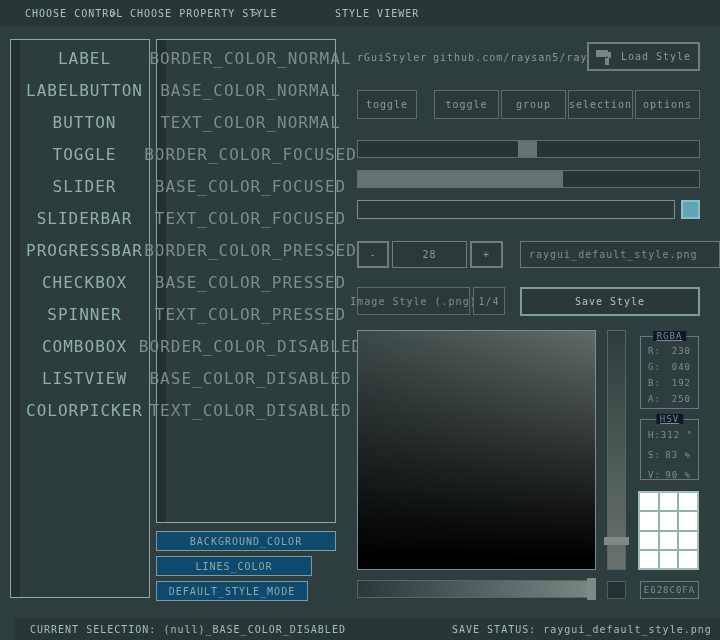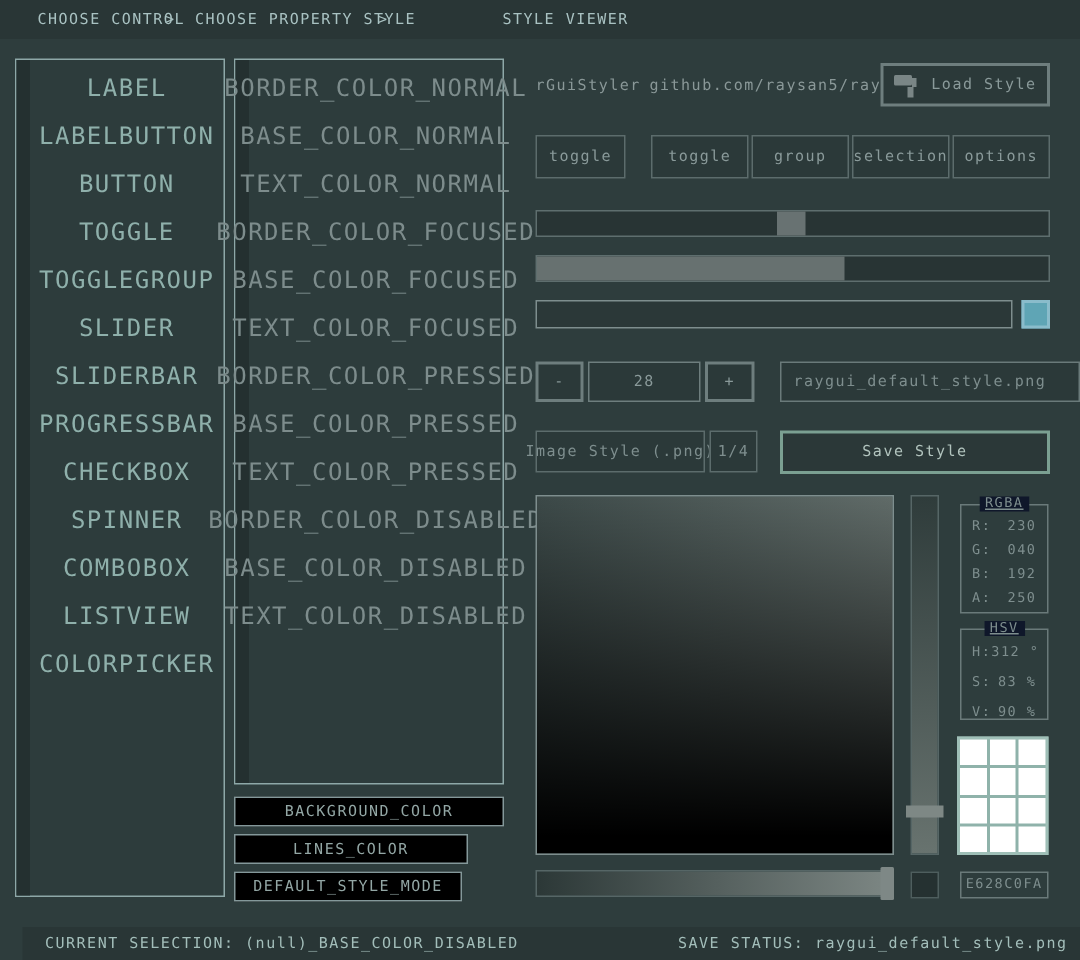--- a/index.html
+++ b/index.html
@@ -17,21 +17,21 @@
   .list{position:absolute;left:9px;top:2px;right:0;}
   .list-item{height:32px;display:flex;align-items:center;justify-content:center;
              font-size:16px;letter-spacing:1px;white-space:nowrap;}
   .ctl-item{color:#8fb0ab;}
   .prop-item{color:#7d8c8c;}
   
   .btn{position:absolute;box-sizing:border-box;display:flex;align-items:center;justify-content:center;
        font-size:10px;letter-spacing:1px;background:#2b3939;border:1px solid #5c6c6c;color:#8a9a9a;white-space:nowrap;}
   .btn2{border-width:2px;border-color:#6e7e7e;}
   .flatbtn{position:absolute;box-sizing:border-box;display:flex;align-items:center;justify-content:center;
-       font-size:10px;letter-spacing:1px;background:#000000;border:1px solid #84989a;color:#93a7a5;white-space:nowrap;}
+       font-size:10px;letter-spacing:1px;background:#0c4a6e;border:1px solid #84989a;color:#93a7a5;white-space:nowrap;}
   .label-txt{position:absolute;font-size:10px;letter-spacing:1px;color:#8a9898;white-space:nowrap;}
   
   .track{position:absolute;box-sizing:border-box;border:1px solid #5e6e6e;background:#283434;}
   .slider-handle{position:absolute;top:0;height:16px;background:#687272;}
   .bar-fill{position:absolute;left:0;top:0;height:16px;background:#677170;}
   
   .picker{position:absolute;left:357px;top:330px;width:239px;height:240px;box-sizing:border-box;border:1px solid #7e8e8e;
           background:linear-gradient(to bottom, rgba(0,0,0,0) 0%, #000 95%),
                      linear-gradient(to right, #3c4948, #606b68);}
   .huebar{position:absolute;left:607px;top:330px;width:19px;height:240px;box-sizing:border-box;border:1px solid #566666;
@@ -73,21 +73,20 @@
     <span style="left:335px">STYLE VIEWER</span>
   </div>
 
   <div class="panel" style="left:10px;top:39px;width:140px;height:559px;">
     <div class="vscroll"></div>
     <div class="list">
       <div class="list-item ctl-item">LABEL</div>
       <div class="list-item ctl-item">LABELBUTTON</div>
       <div class="list-item ctl-item">BUTTON</div>
       <div class="list-item ctl-item">TOGGLE</div>
-      <div class="list-item ctl-item">TOGGLEGROUP</div>
       <div class="list-item ctl-item">SLIDER</div>
       <div class="list-item ctl-item">SLIDERBAR</div>
       <div class="list-item ctl-item">PROGRESSBAR</div>
       <div class="list-item ctl-item">CHECKBOX</div>
       <div class="list-item ctl-item">SPINNER</div>
       <div class="list-item ctl-item">COMBOBOX</div>
       <div class="list-item ctl-item">LISTVIEW</div>
       <div class="list-item ctl-item">COLORPICKER</div>
     </div>
   </div>

